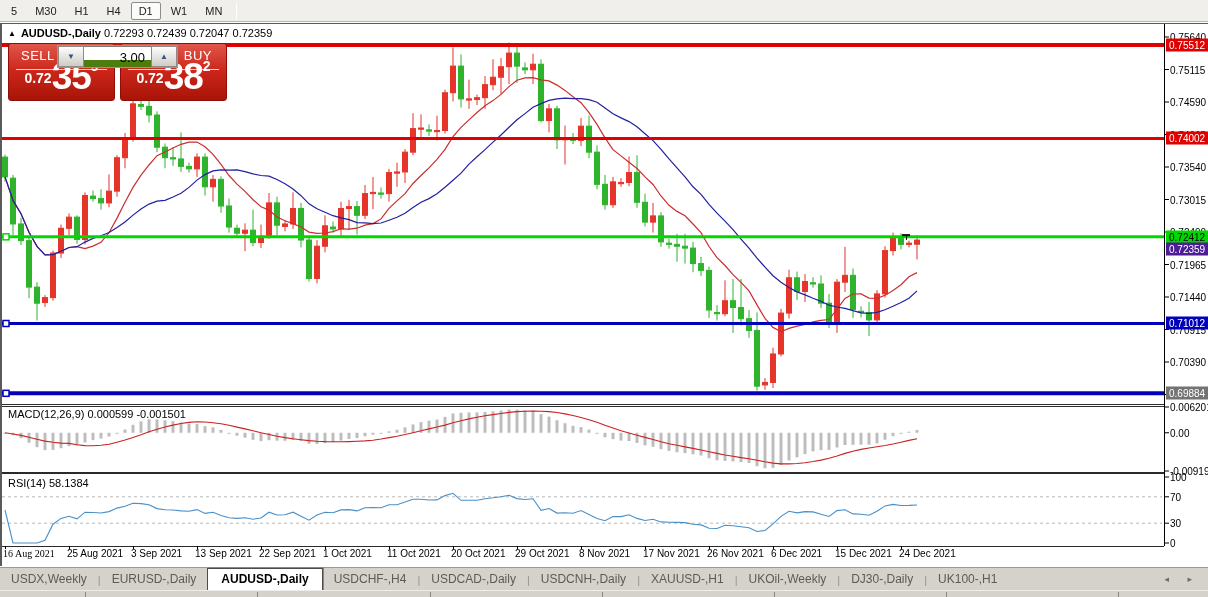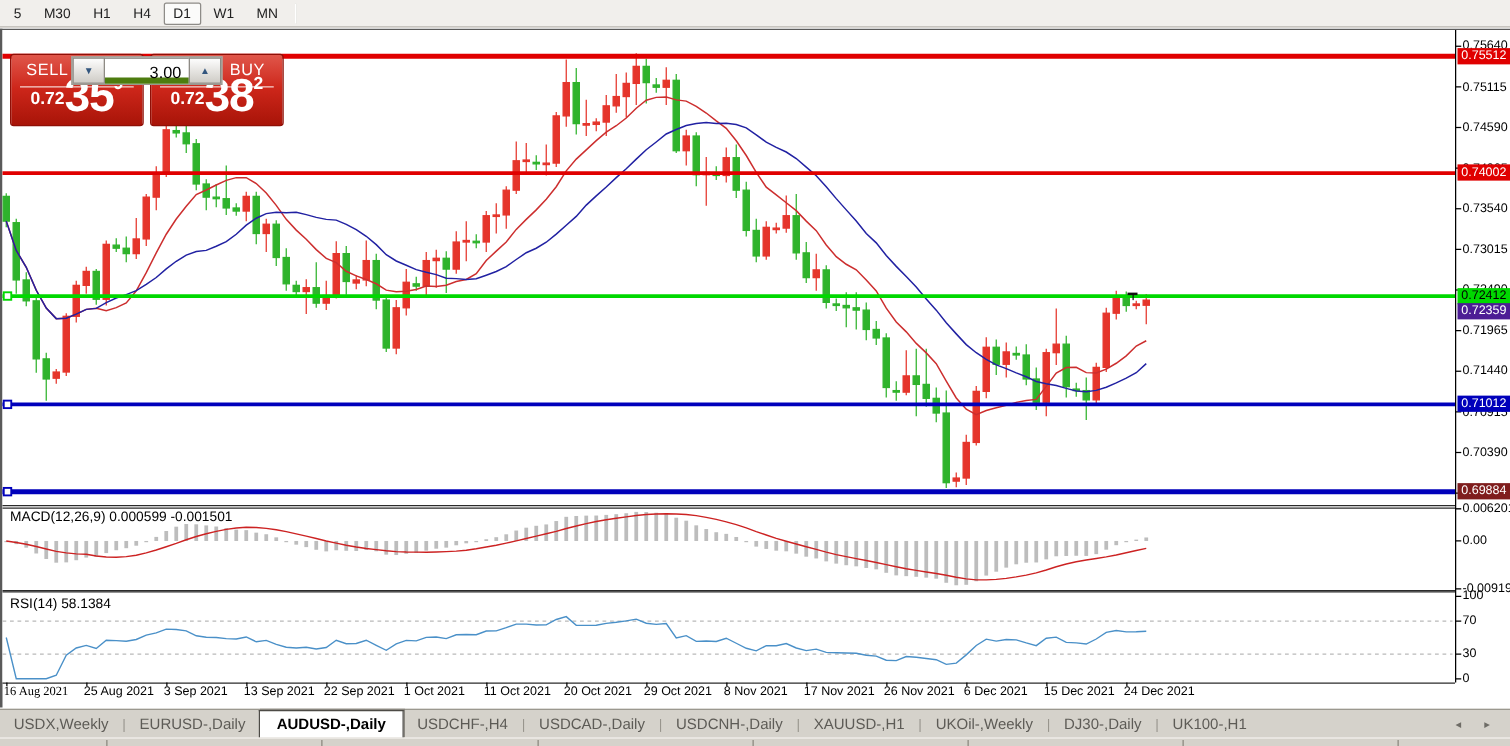--- a/index.html
+++ b/index.html
@@ -33,21 +33,21 @@
   .tp-block.sell .tp-cap { left:12px; } .tp-block.buy .tp-cap { right:14px; }
   .tp-rule { position:absolute; left:7px; right:7px; top:25px; height:1px; background:rgba(255,255,255,.8); }
   .tp-price { position:absolute; bottom:2px; width:100%; text-align:center; color:#fff; white-space:nowrap; }
   .tp-price .frac { font-size:14px; font-weight:700; vertical-align:6px; }
   .tp-price .big  { font-size:37px; font-weight:700; letter-spacing:-1px; }
   .tp-price .sup  { font-size:14px; font-weight:700; vertical-align:18px; }
   #vol-box { position:absolute; left:49px; top:2px; width:121px; height:23px; z-index:7;
     background:#d9d6d0; border:1px solid #9a978f; display:flex; }
   .vol-btn { width:26px; height:100%; background:linear-gradient(#fdfdfd,#cfccc6); border:1px solid #8e8b85;
     font-size:8px; color:#33567e; display:flex; align-items:center; justify-content:center; }
-  #vol-value { flex:1; background:#fff; border-top:1px solid #7d7a74; border-bottom:5px solid #4d7c0f;
+  #vol-value { flex:1; background:#fff; border-top:1px solid #7d7a74; border-bottom:7px solid #4d7c0f;
     font-size:13px; color:#000; text-align:right; padding:3px 6px 0 0; }
 
   
   .ytick, .ind-tick { position:absolute; left:1170px; font-size:10px; color:#000; transform:translateY(-50%); white-space:nowrap; }
   .plabel { position:absolute; left:1166px; height:13px; padding:1px 3px 0 3px; font-size:10px; line-height:11px;
     transform:translateY(-50%); z-index:4; min-width:41px; }
   .xlabel { position:absolute; top:548px; font-size:10px; color:#000; white-space:nowrap; }
   .ind-label { position:absolute; font-size:11px; color:#000; z-index:5; }
 
   
@@ -477,20 +477,24 @@
       <line x1="453.5" y1="546" x2="453.5" y2="549" stroke="#000" stroke-width="1"></line>
       <line x1="517.5" y1="546" x2="517.5" y2="549" stroke="#000" stroke-width="1"></line>
       <line x1="581.5" y1="546" x2="581.5" y2="549" stroke="#000" stroke-width="1"></line>
       <line x1="645.5" y1="546" x2="645.5" y2="549" stroke="#000" stroke-width="1"></line>
       <line x1="709.5" y1="546" x2="709.5" y2="549" stroke="#000" stroke-width="1"></line>
       <line x1="773.5" y1="546" x2="773.5" y2="549" stroke="#000" stroke-width="1"></line>
       <line x1="837.5" y1="546" x2="837.5" y2="549" stroke="#000" stroke-width="1"></line>
       <line x1="901.5" y1="546" x2="901.5" y2="549" stroke="#000" stroke-width="1"></line>
     </svg>
 
+  <div id="chart-title">
+    <span class="tri">▲</span><span class="sym">AUDUSD-,Daily</span>
+    <span>0.72293 0.72439 0.72047 0.72359</span>
+  </div>
 
   <div id="trade-panel">
     <div class="tp-block sell">
       <span class="tp-cap">SELL</span>
       <div class="tp-rule"></div>
       <div class="tp-price">
         <span class="frac">0.72</span><span class="big">35</span><span class="sup">9</span>
       </div>
     </div>
     <div class="tp-block buy">
@@ -524,21 +528,21 @@
       <div class="ind-tick" style="top: 432.774px;">0.00</div>
       <div class="ind-tick" style="top: 471px;">-0.009197</div>
       <div class="ind-tick" style="top: 477px;">100</div>
       <div class="ind-tick" style="top: 496.8px;">70</div>
       <div class="ind-tick" style="top: 523.2px;">30</div>
       <div class="ind-tick" style="top: 543px;">0</div>
       <div class="plabel" style="top: 44.9238px; background: rgb(224, 0, 0); color: rgb(255, 255, 255);">0.75512</div>
       <div class="plabel" style="top: 138.4px; background: rgb(224, 0, 0); color: rgb(255, 255, 255);">0.74002</div>
       <div class="plabel" style="top: 236.829px; background: rgb(0, 216, 0); color: rgb(0, 0, 0);">0.72412</div>
       <div class="plabel" style="top: 323.495px; background: rgb(0, 0, 187); color: rgb(255, 255, 255);">0.71012</div>
-      <div class="plabel" style="top: 393.324px; background: #7f1d1d; color: rgb(255, 255, 255);">0.69884</div>
+      <div class="plabel" style="top: 393.324px; background: #737373; color: rgb(255, 255, 255);">0.69884</div>
       <div class="plabel" style="top: 248.829px; background: #4c1d95; color: rgb(255, 255, 255);">0.72359</div>
       <div class="xlabel" style="left: 3px; font-family: Liberation Serif, serif;">16 Aug 2021</div>
       <div class="xlabel" style="left: 67px;">25 Aug 2021</div>
       <div class="xlabel" style="left: 131px;">3 Sep 2021</div>
       <div class="xlabel" style="left: 195px;">13 Sep 2021</div>
       <div class="xlabel" style="left: 259px;">22 Sep 2021</div>
       <div class="xlabel" style="left: 323px;">1 Oct 2021</div>
       <div class="xlabel" style="left: 387px;">11 Oct 2021</div>
       <div class="xlabel" style="left: 451px;">20 Oct 2021</div>
       <div class="xlabel" style="left: 515px;">29 Oct 2021</div>

